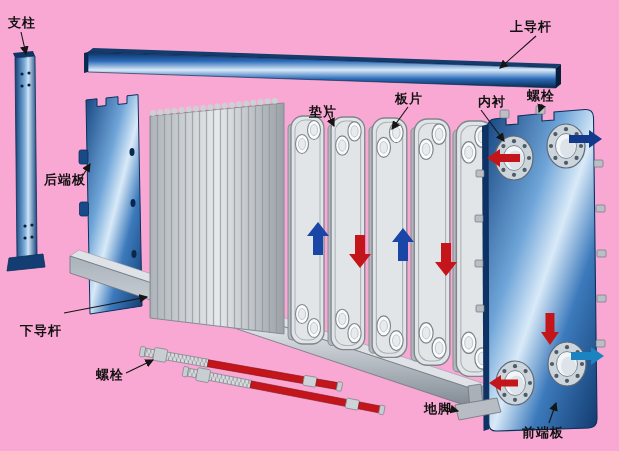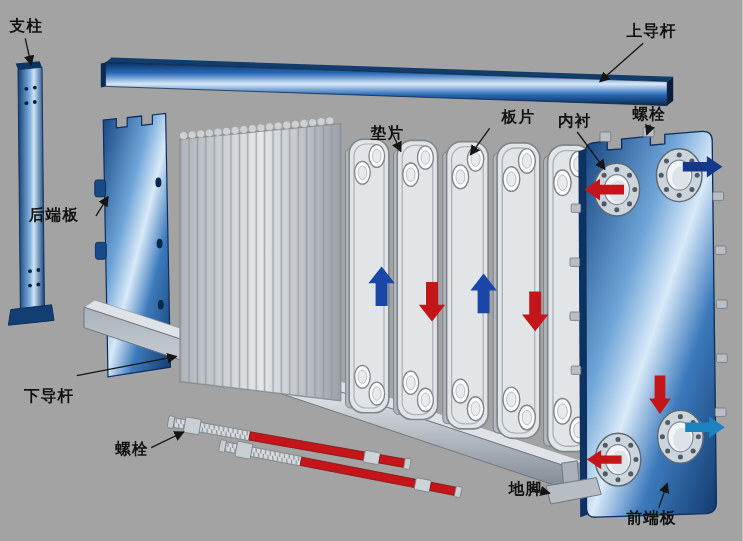--- a/index.html
+++ b/index.html
@@ -1,19 +1,19 @@
 <!DOCTYPE html>
 <html><head>
 <meta charset="utf-8">
 <style>
   html,body{margin:0;padding:0;background:#fff;}
   .stage{
     position:relative;
     width:619px;height:451px;
-    background:#a3a3a3;
+    background:#f9a8d4;
     overflow:hidden;
     font-family:"DejaVu Sans", sans-serif;
   }
   .stage svg{position:absolute;left:0;top:0;}
   .lbl{
     position:absolute;
     font-family:"DejaVu Sans", sans-serif;
     font-size:13px;
     font-weight:700;
     color:#111;
@@ -214,24 +214,24 @@
       <path d="M542,104 L539,112" marker-end="url(#ah)"></path>
       <path d="M80,180 L90,164" marker-end="url(#ah)"></path>
       <path d="M64,313 L147,297" marker-end="url(#ah)"></path>
       <path d="M126,373 L153,360" marker-end="url(#ah)"></path>
       <path d="M442,407 L458,411" marker-end="url(#ah)"></path>
       <path d="M549,423 L556,403" marker-end="url(#ah)"></path>
     </g>
   </svg>
 
   <div class="lbl" style="left:8px;top:14px">支柱</div>
-  <div class="lbl" style="left:522px;top:18px">上导杆</div>
+  <div class="lbl" style="left:510px;top:18px">上导杆</div>
   <div class="lbl" style="left:309px;top:103px">垫片</div>
-  <div class="lbl" style="left:418px;top:90px">板片</div>
-  <div class="lbl" style="left:465px;top:93px">内衬</div>
+  <div class="lbl" style="left:395px;top:90px">板片</div>
+  <div class="lbl" style="left:478px;top:93px">内衬</div>
   <div class="lbl" style="left:527px;top:87px">螺栓</div>
-  <div class="lbl" style="left:24px;top:171px">后端板</div>
+  <div class="lbl" style="left:44px;top:171px">后端板</div>
   <div class="lbl" style="left:20px;top:322px">下导杆</div>
   <div class="lbl" style="left:96px;top:366px">螺栓</div>
   <div class="lbl" style="left:424px;top:400px">地脚</div>
   <div class="lbl" style="left:522px;top:424px">前端板</div>
 
 </div>
 
 </body></html>

